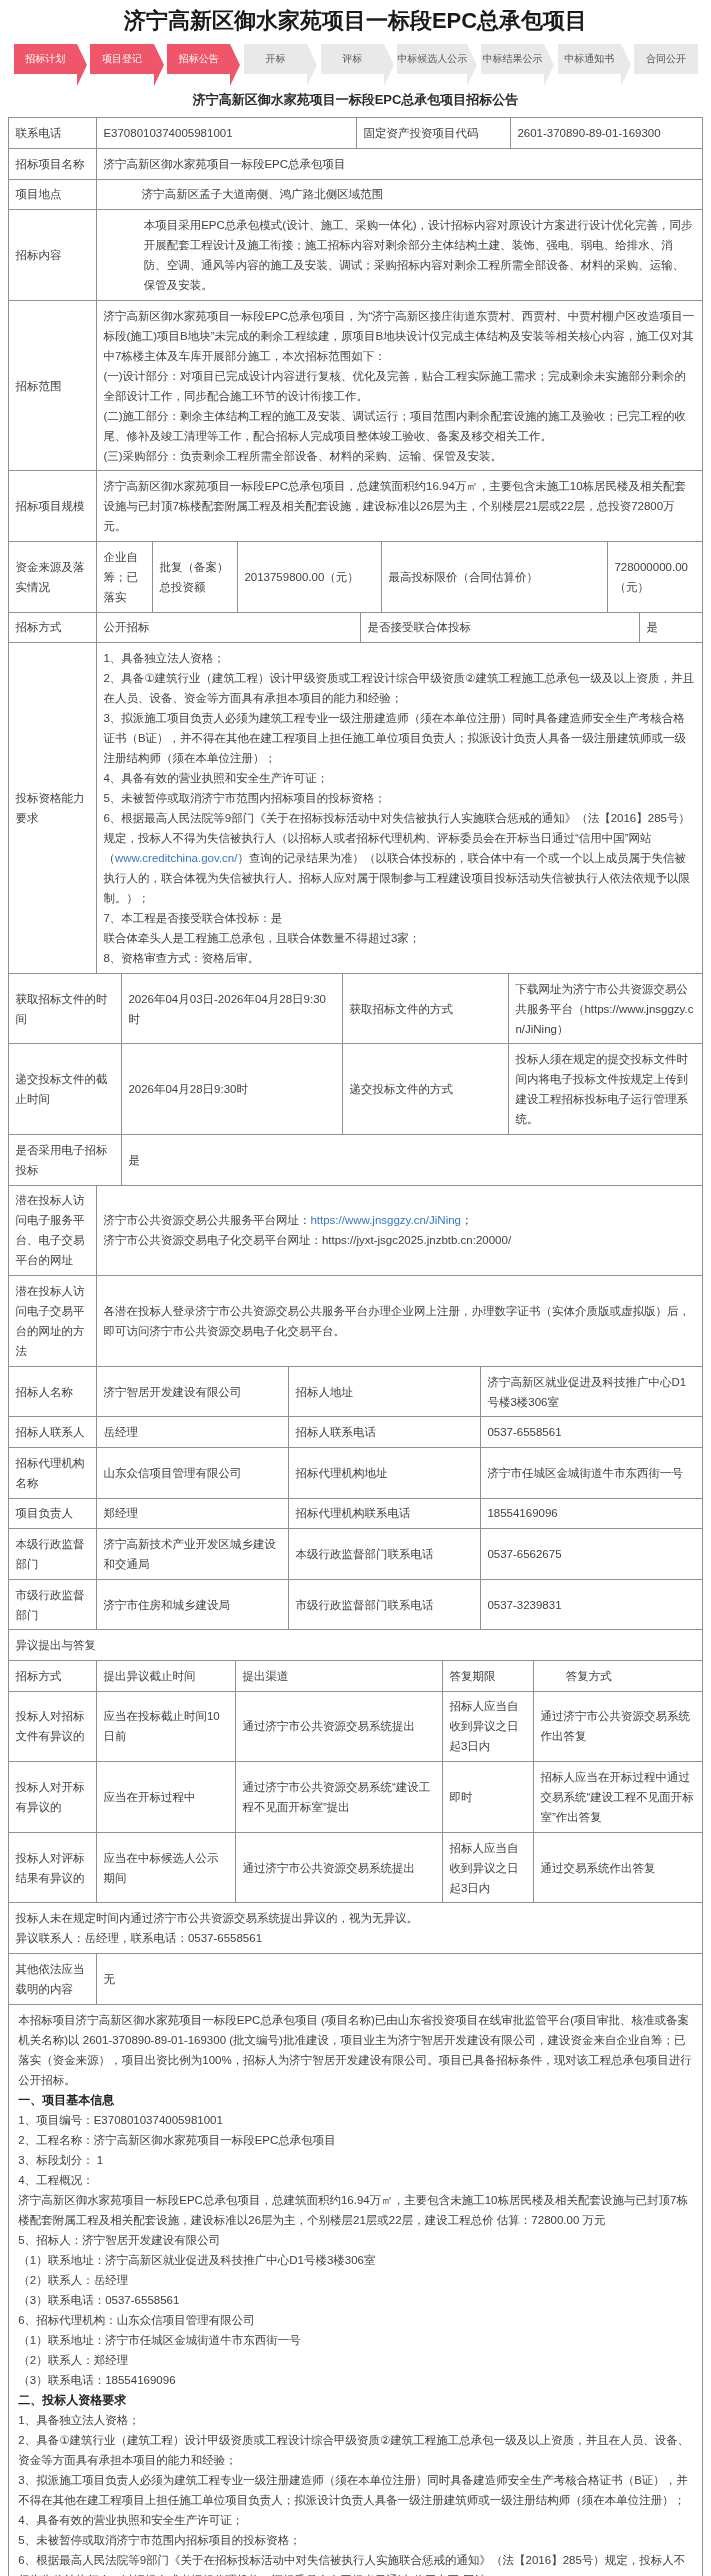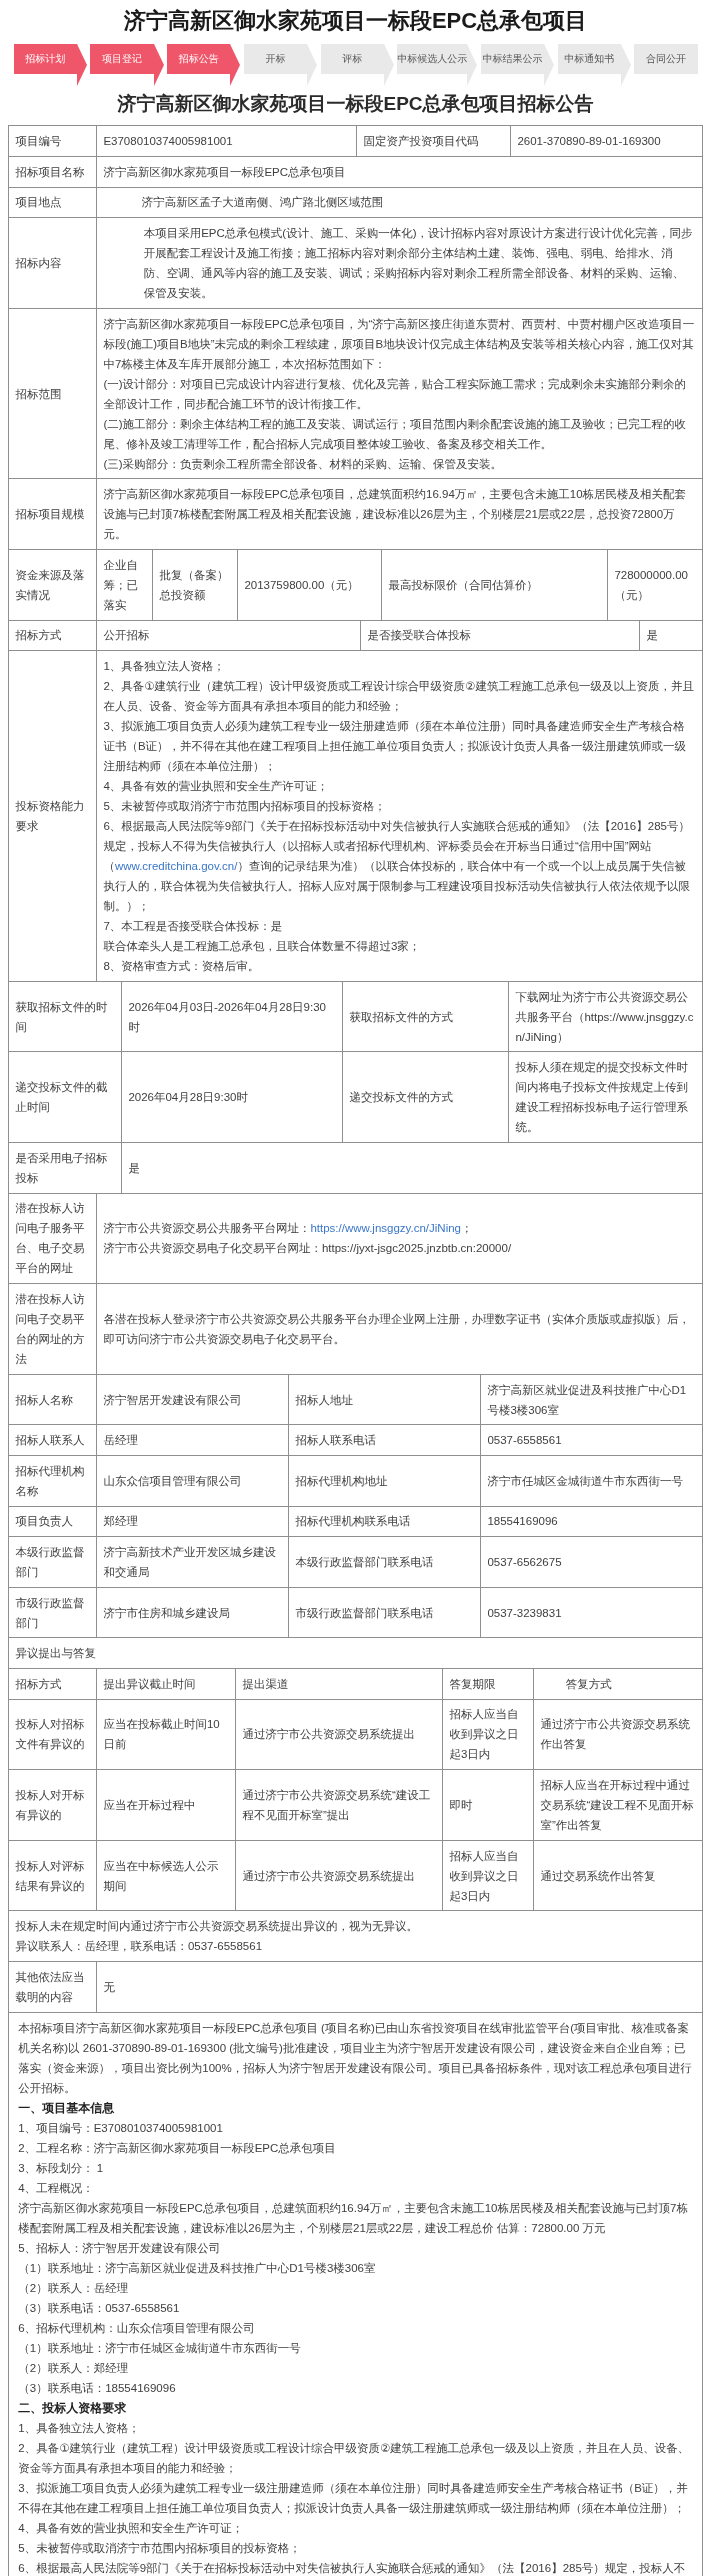--- a/index.html
+++ b/index.html
@@ -11,21 +11,21 @@
   .step{flex:1;position:relative;background:#e9e9e9;color:#555;font-size:10px;
         display:flex;align-items:center;justify-content:center;white-space:nowrap;margin-right:13.5px;}
   .step::after{content:'';position:absolute;left:100%;top:0;z-index:2;
         border-top:21px solid transparent;border-bottom:21px solid transparent;border-left:10.6px solid #e9e9e9;}
   .step::before{content:'';position:absolute;left:calc(100% + 2.9px);top:0;z-index:1;
         border-top:21px solid transparent;border-bottom:21px solid transparent;border-left:10.6px solid #fff;}
   .step:last-child{margin-right:0;}
   .step:last-child::after,.step:last-child::before{display:none;}
   .step.active{background:var(--accent);color:#fff;}
   .step.active::after{border-left-color:var(--accent);}
-  .subtitle{text-align:center;font-weight:bold;font-size:19px;color:#2b2b2b;margin:16.3px 0 8.7px;}
+  .subtitle{text-align:center;font-weight:bold;font-size:13px;color:#2b2b2b;margin:16.3px 0 8.7px;}
   
   .tbl{margin:0 7.7px 5.8px;border:1px solid #8f8f8f;}
   .trow{display:flex;}
   .trow + .trow{border-top:1px solid #8f8f8f;}
   .tcell{box-sizing:border-box;padding:4.8px 6.7px;display:flex;align-items:center;
          font-size:11.5px;line-height:20px;min-height:29px;}
   .tcell + .tcell{border-left:1px solid #8f8f8f;}
   .cin{white-space:pre-wrap;overflow-wrap:anywhere;word-break:break-all;}
   .link{color:#3a77c9;cursor:pointer;}
   
@@ -46,21 +46,21 @@
       <div class="step">评标</div>
       <div class="step">中标候选人公示</div>
       <div class="step">中标结果公示</div>
       <div class="step">中标通知书</div>
       <div class="step">合同公开</div>
     </div>
   <div class="subtitle">济宁高新区御水家苑项目一标段EPC总承包项目招标公告</div>
   <div class="tbl">
       <div class="trow">
         <div class="tcell" style="flex: 0 0 87px;">
-          <div class="cin"><span class="">项目编号</span></div>
+          <div class="cin"><span class="">联系电话</span></div>
         </div>
         <div class="tcell" style="flex: 0 0 260px;">
           <div class="cin"><span class="">E3708010374005981001</span></div>
         </div>
         <div class="tcell" style="flex: 0 0 154px;">
           <div class="cin"><span class="">固定资产投资项目代码</span></div>
         </div>
         <div class="tcell" style="flex: 1 1 211px;">
           <div class="cin"><span class="">2601-370890-89-01-169300</span></div>
         </div>

